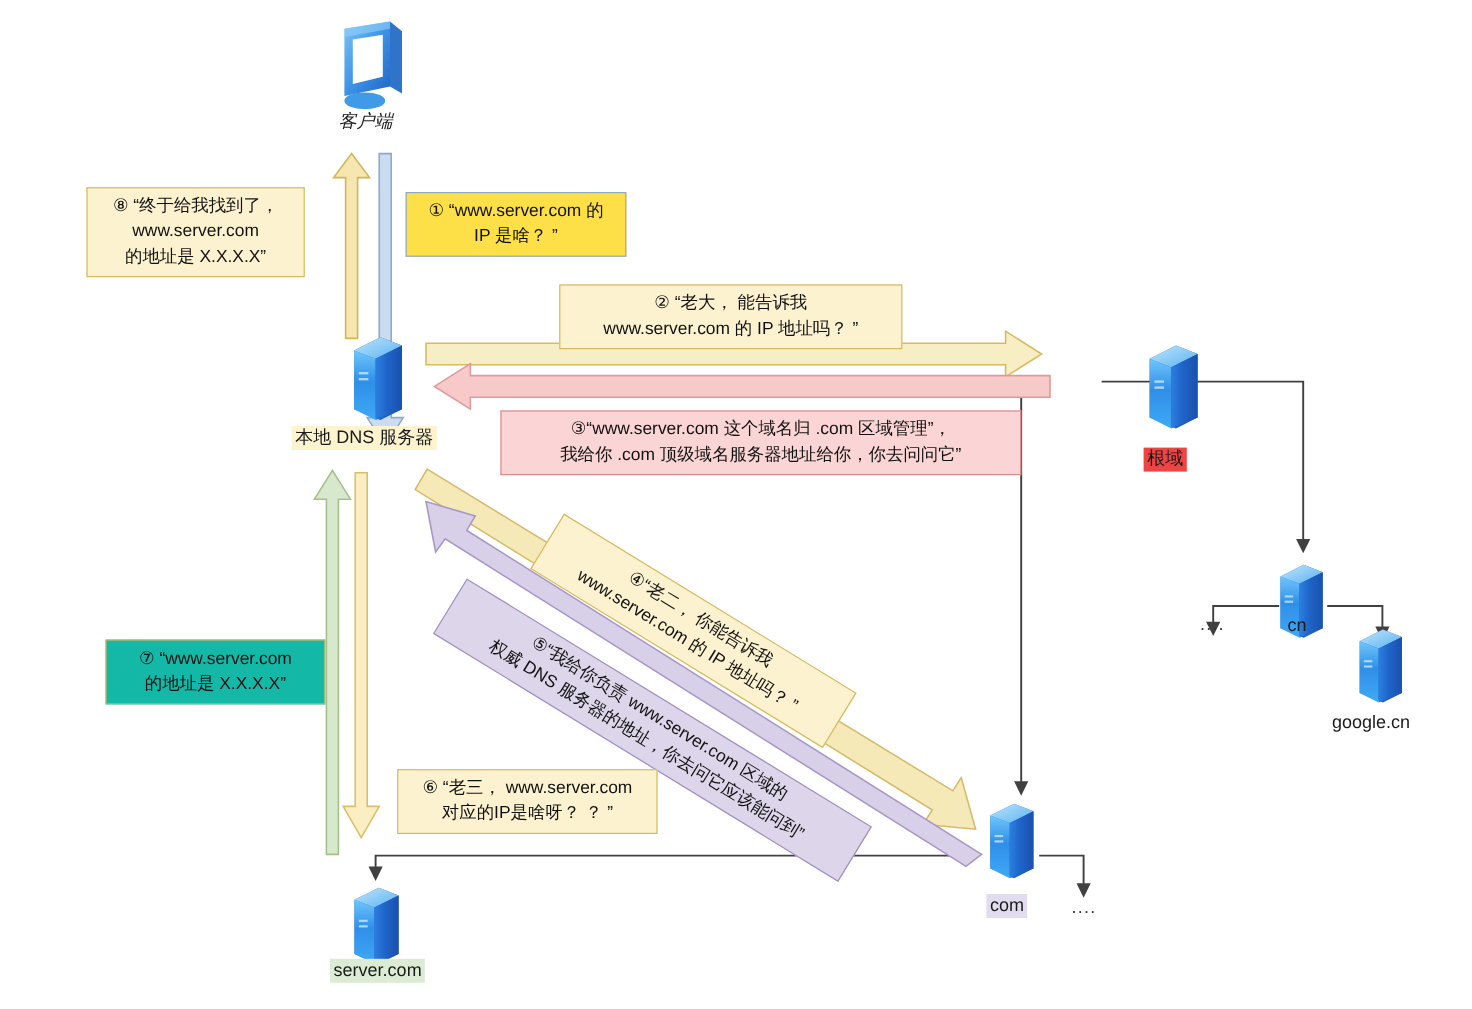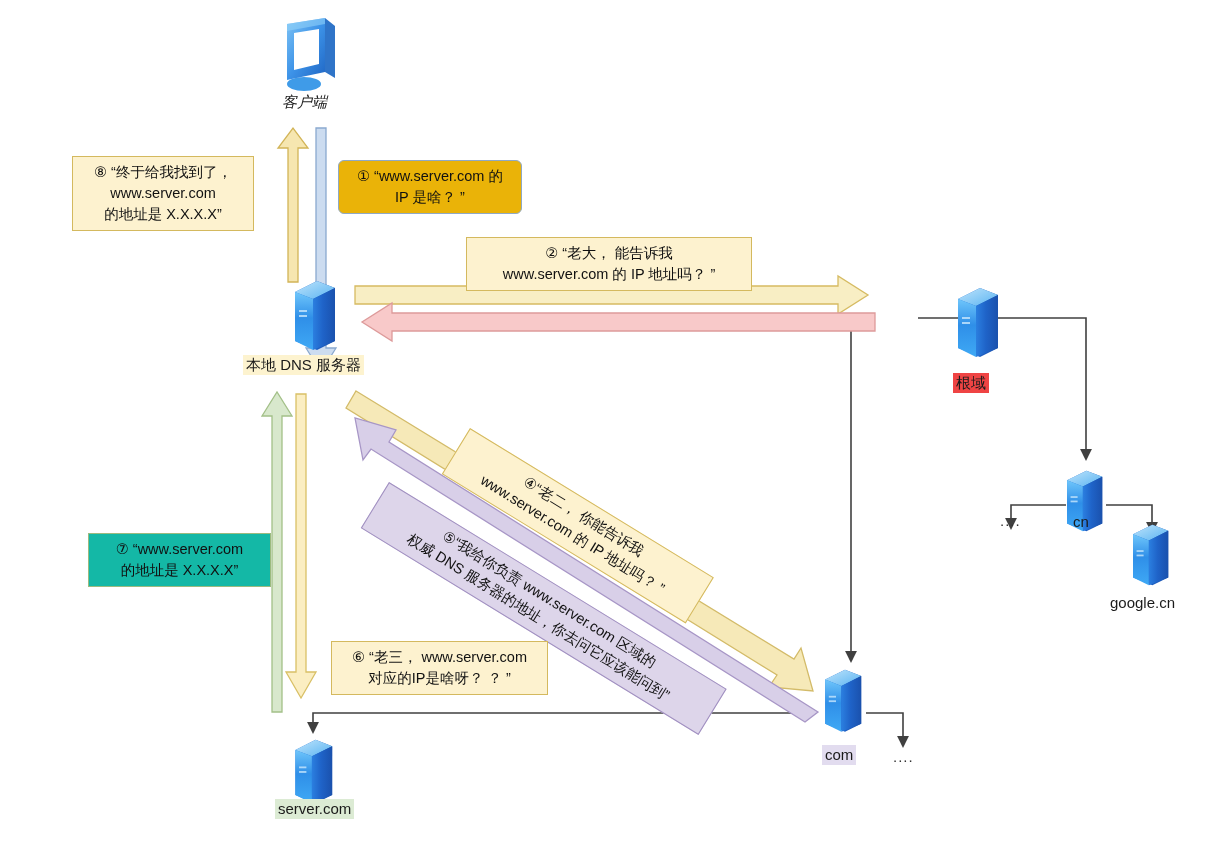--- a/index.html
+++ b/index.html
@@ -39,21 +39,21 @@
     box-sizing: border-box;
     font-size: 14.5px;
     line-height: 1.45;
     color: #111;
     text-align: center;
     padding: 5px 8px;
     border-style: solid;
     border-width: 1px;
     white-space: pre-line;
   }
-  .c-blue   { background: #eab308; border-color: #8fa9c6; border-radius: 6px; }
+  .c-blue   { background: #fde047; border-color: #8fa9c6; }
   .c-yellow { background: #fdf2cf; border-color: #d4b95e; }
   .c-pink   { background: #fbd5d5; border-color: #d98c8c; }
   .c-green  { background: #14b8a6; border-color: #9cba7f; }
   .c-purple { background: #ddd5ea; border-color: #a08fc0; }
 
   .rot-left  { transform-origin: 0 0; }
 
   
   .dots {
     font-size: 15px;
@@ -222,20 +222,22 @@
   <div class="abs dots" style="left:1000px; top:512px;">....</div>
 
   <div class="abs dots" style="left:893px; top:748px;">....</div>
 
   <div class="callout c-blue" style="left:338px; top:160px; width:184px;">① “www.server.com 的
 IP 是啥？ ”</div>
 
   <div class="callout c-yellow" style="left:466px; top:237px; width:286px;">② “老大， 能告诉我
 www.server.com 的 IP 地址吗？ ”</div>
 
+  <div class="callout c-pink" style="left:417px; top:342px; width:434px;">③“www.server.com 这个域名归 .com 区域管理”，
+我给你 .com 顶级域名服务器地址给你，你去问问它”</div>
 
   <div class="callout c-yellow rot-left" style="left:470px; top:428px; width:286px; transform: rotate(31.5deg);">④“老二， 你能告诉我
 www.server.com 的 IP 地址吗？ ”</div>
 
   <div class="callout c-purple rot-left" style="left:389px; top:482px; width:396px; transform: rotate(31.5deg);">⑤“我给你负责 www.server.com 区域的
 权威 DNS 服务器的地址，你去问它应该能问到”</div>
 
   <div class="callout c-yellow" style="left:331px; top:641px; width:217px;">⑥ “老三， www.server.com
 对应的IP是啥呀？ ？ ”</div>
 

